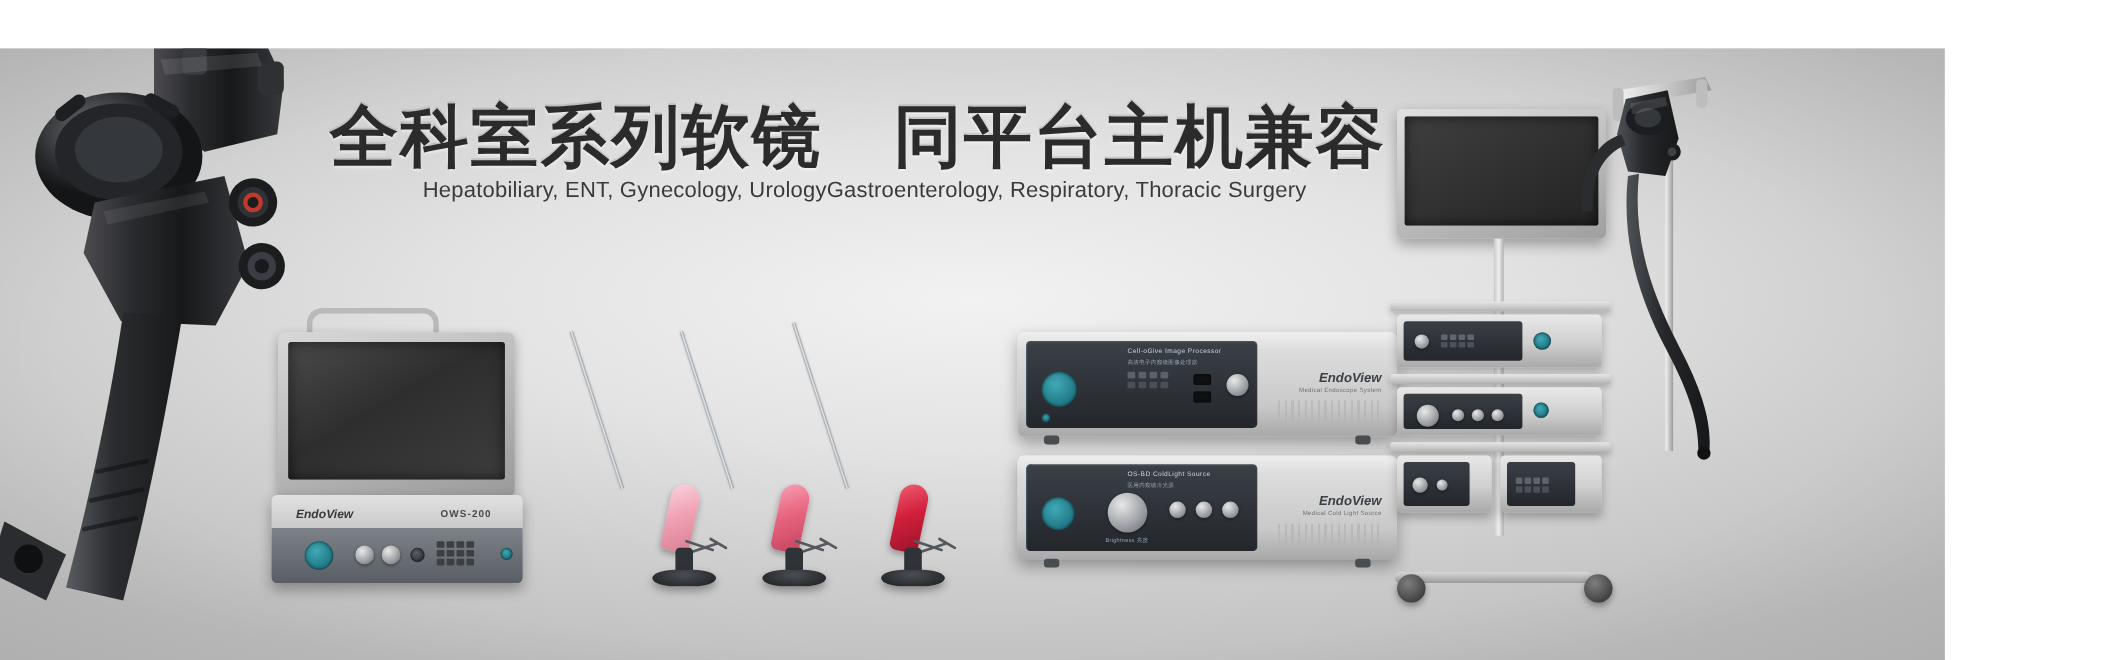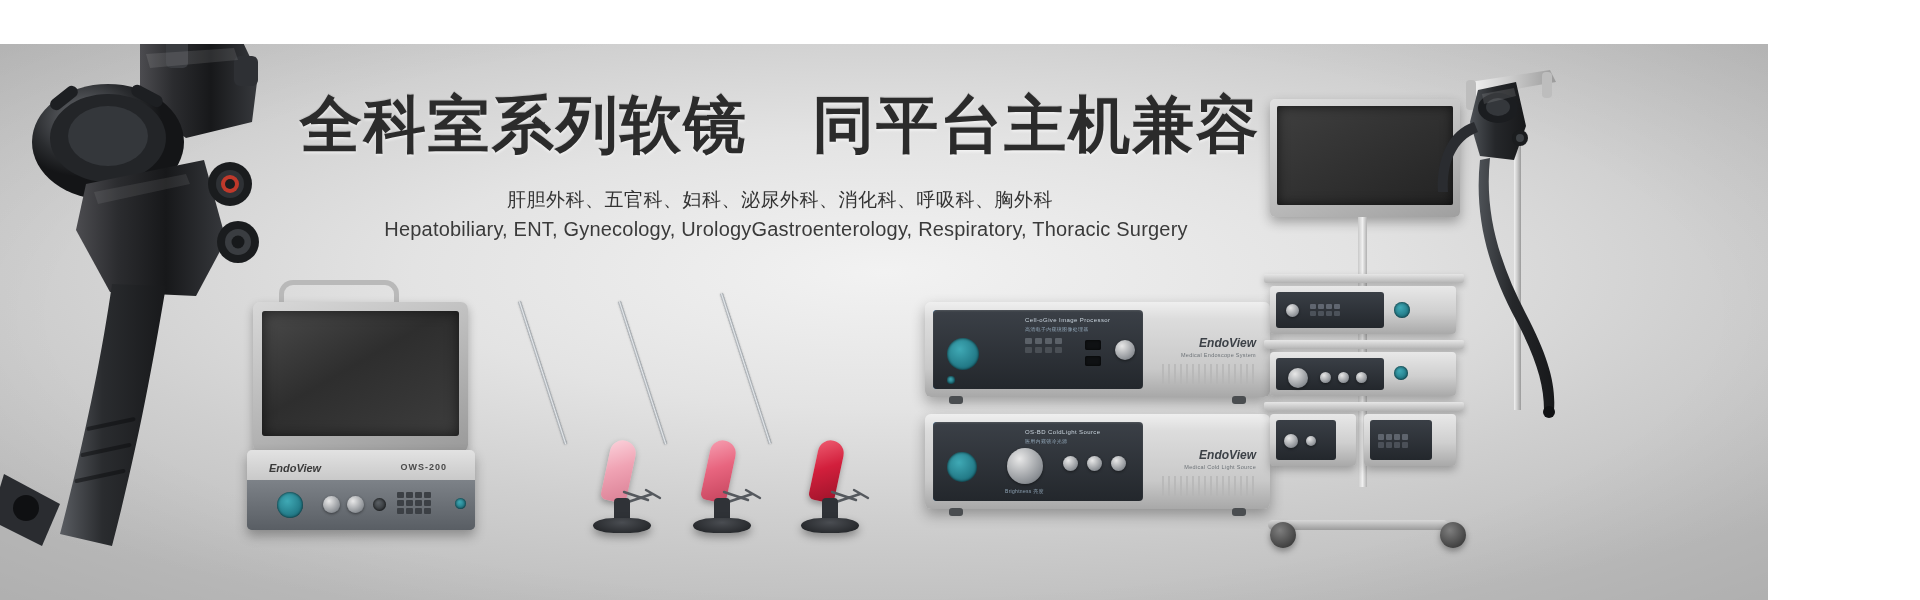--- a/index.html
+++ b/index.html
@@ -197,21 +197,20 @@
       <path d="M104 158 L196 140 L200 150 L108 170 Z" fill="#ffffff" opacity="0.08"></path>
     </svg>
   </div>
 
   <div class="textblock">
     <div class="headline">
       <span>全科室系列软镜</span>
       <span class="gap"></span>
       <span>同平台主机兼容</span>
     </div>
-    <div class="speclist">肝胆外科、五官科、妇科、泌尿外科、消化科、呼吸科、胸外科</div>
     <div class="speclist-en">Hepatobiliary, ENT, Gynecology, UrologyGastroenterology, Respiratory, Thoracic Surgery</div>
   </div>
 
   <div class="console">
     <div class="handle"></div>
     <div class="screen-body">
       <div class="screen-glass"></div>
     </div>
     <div class="base">
       <div class="brand-label">EndoView</div>

